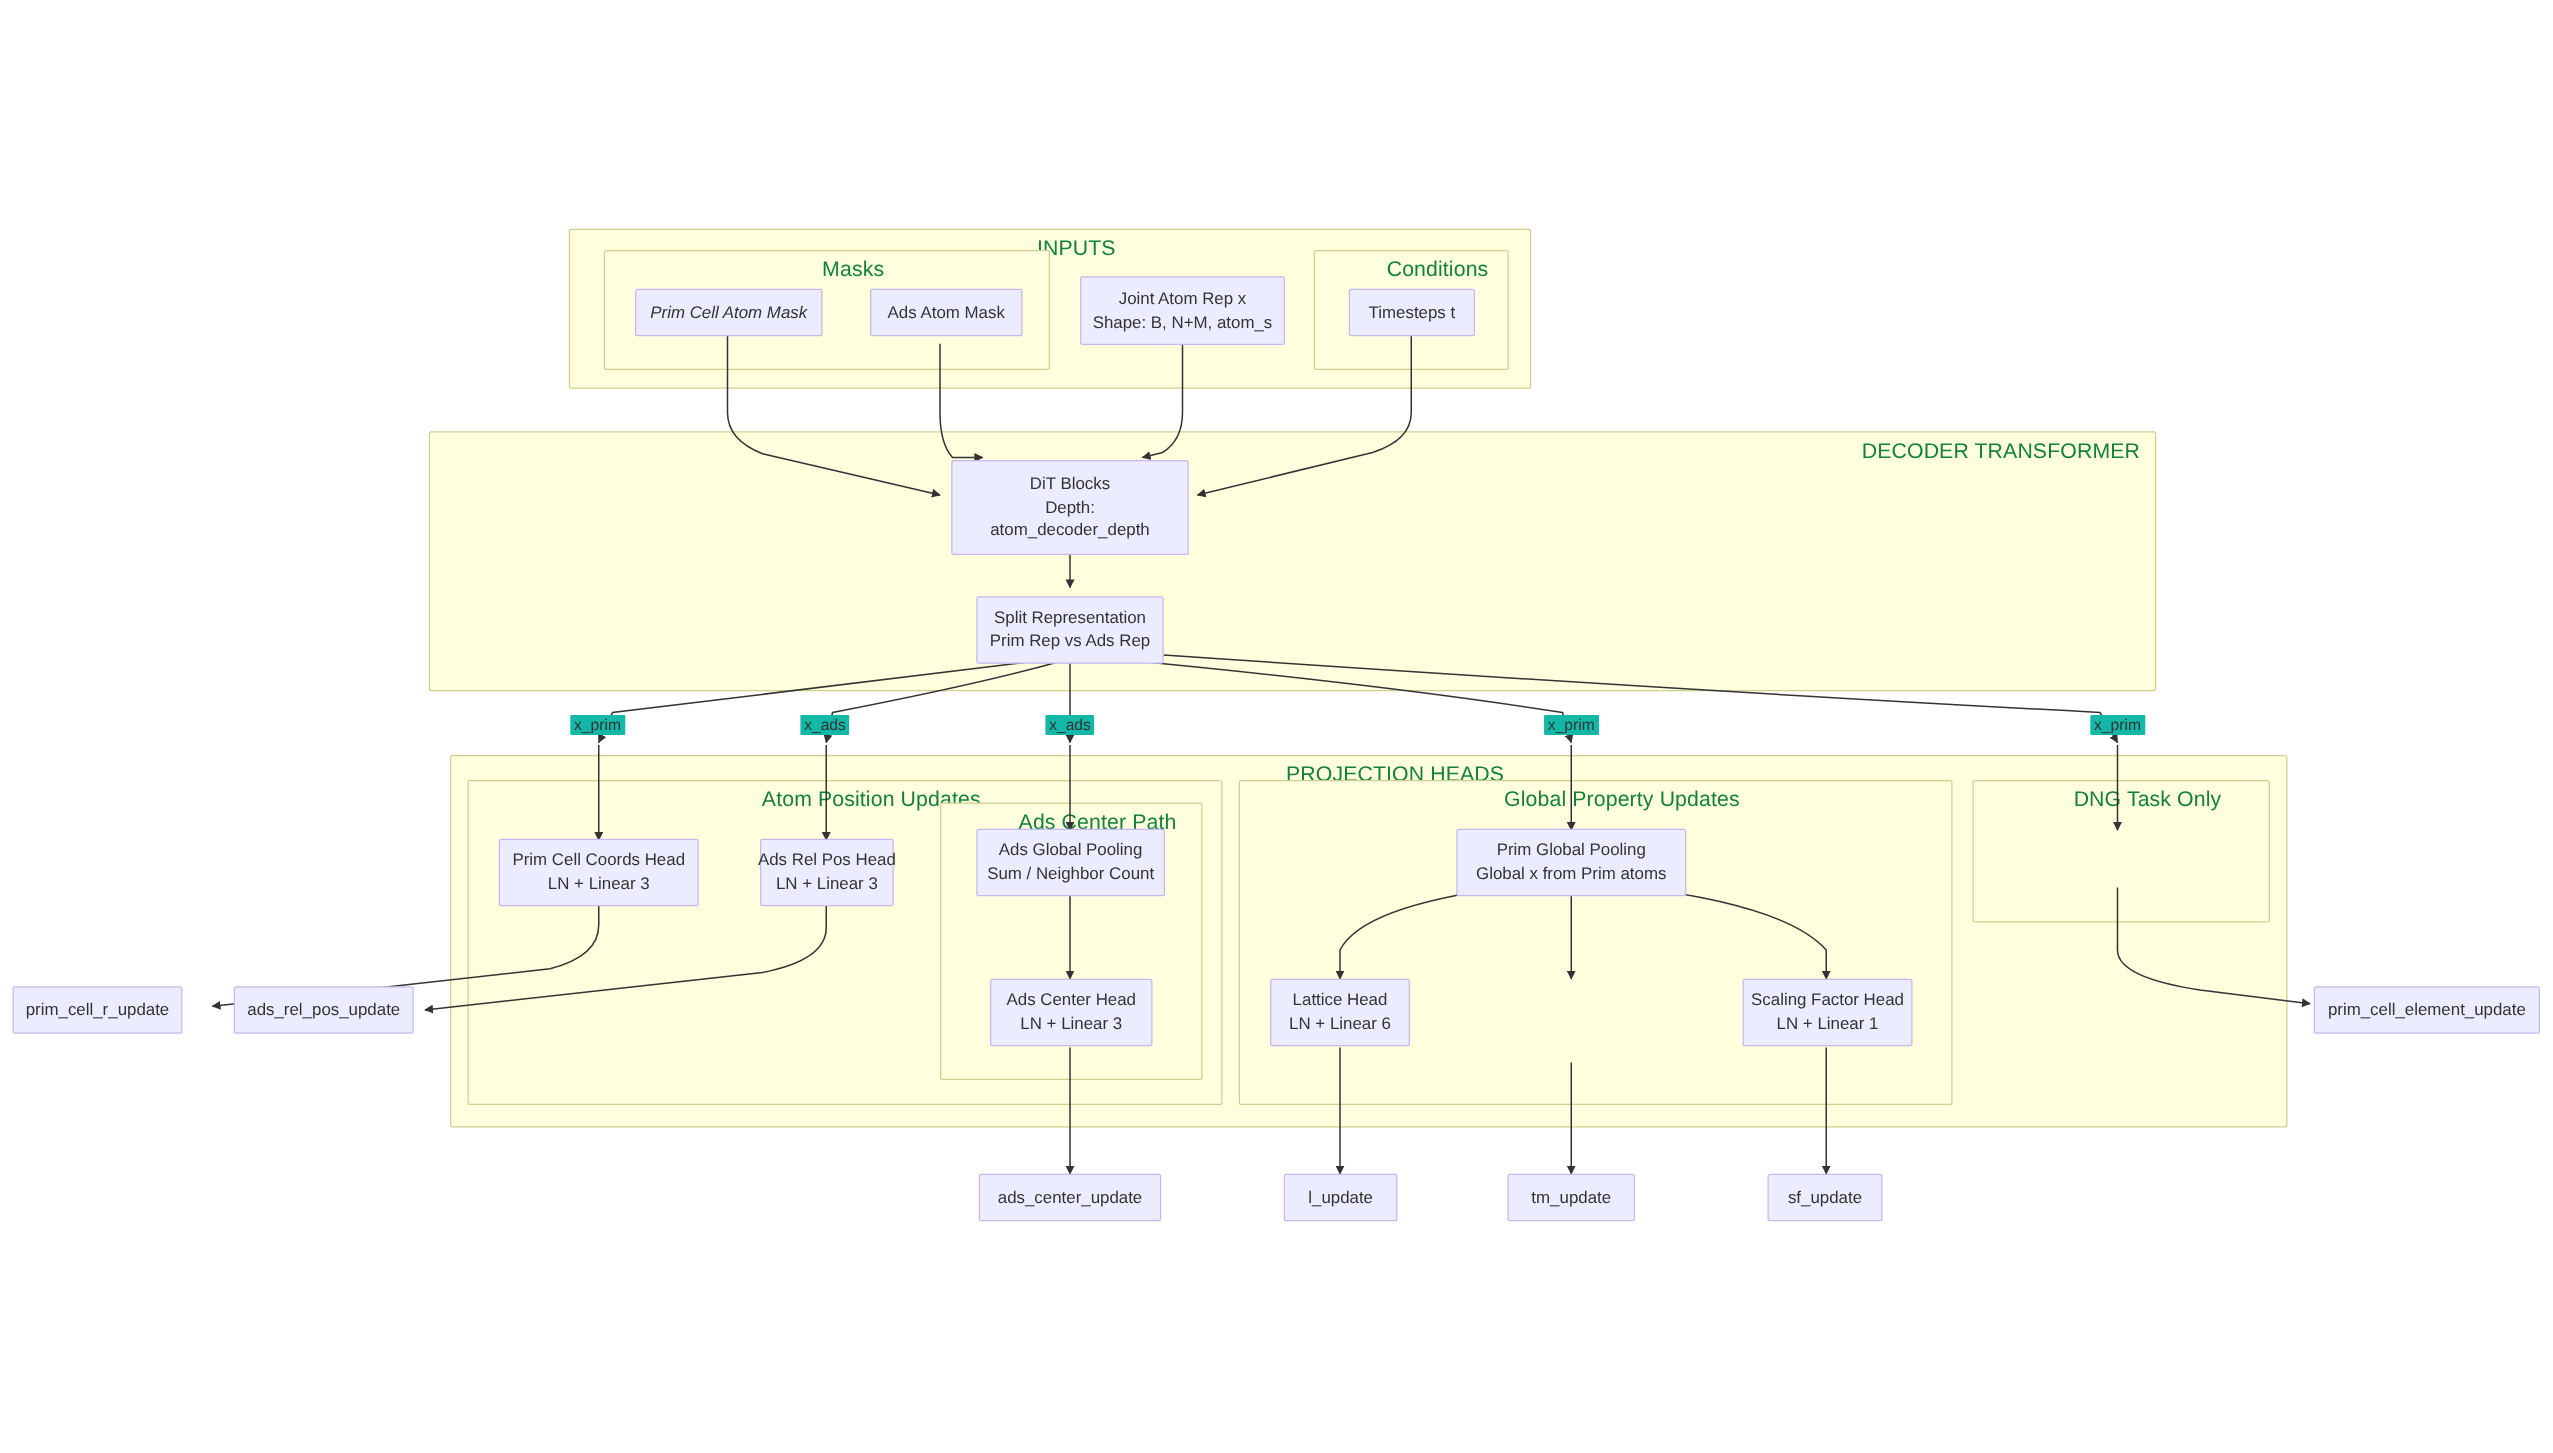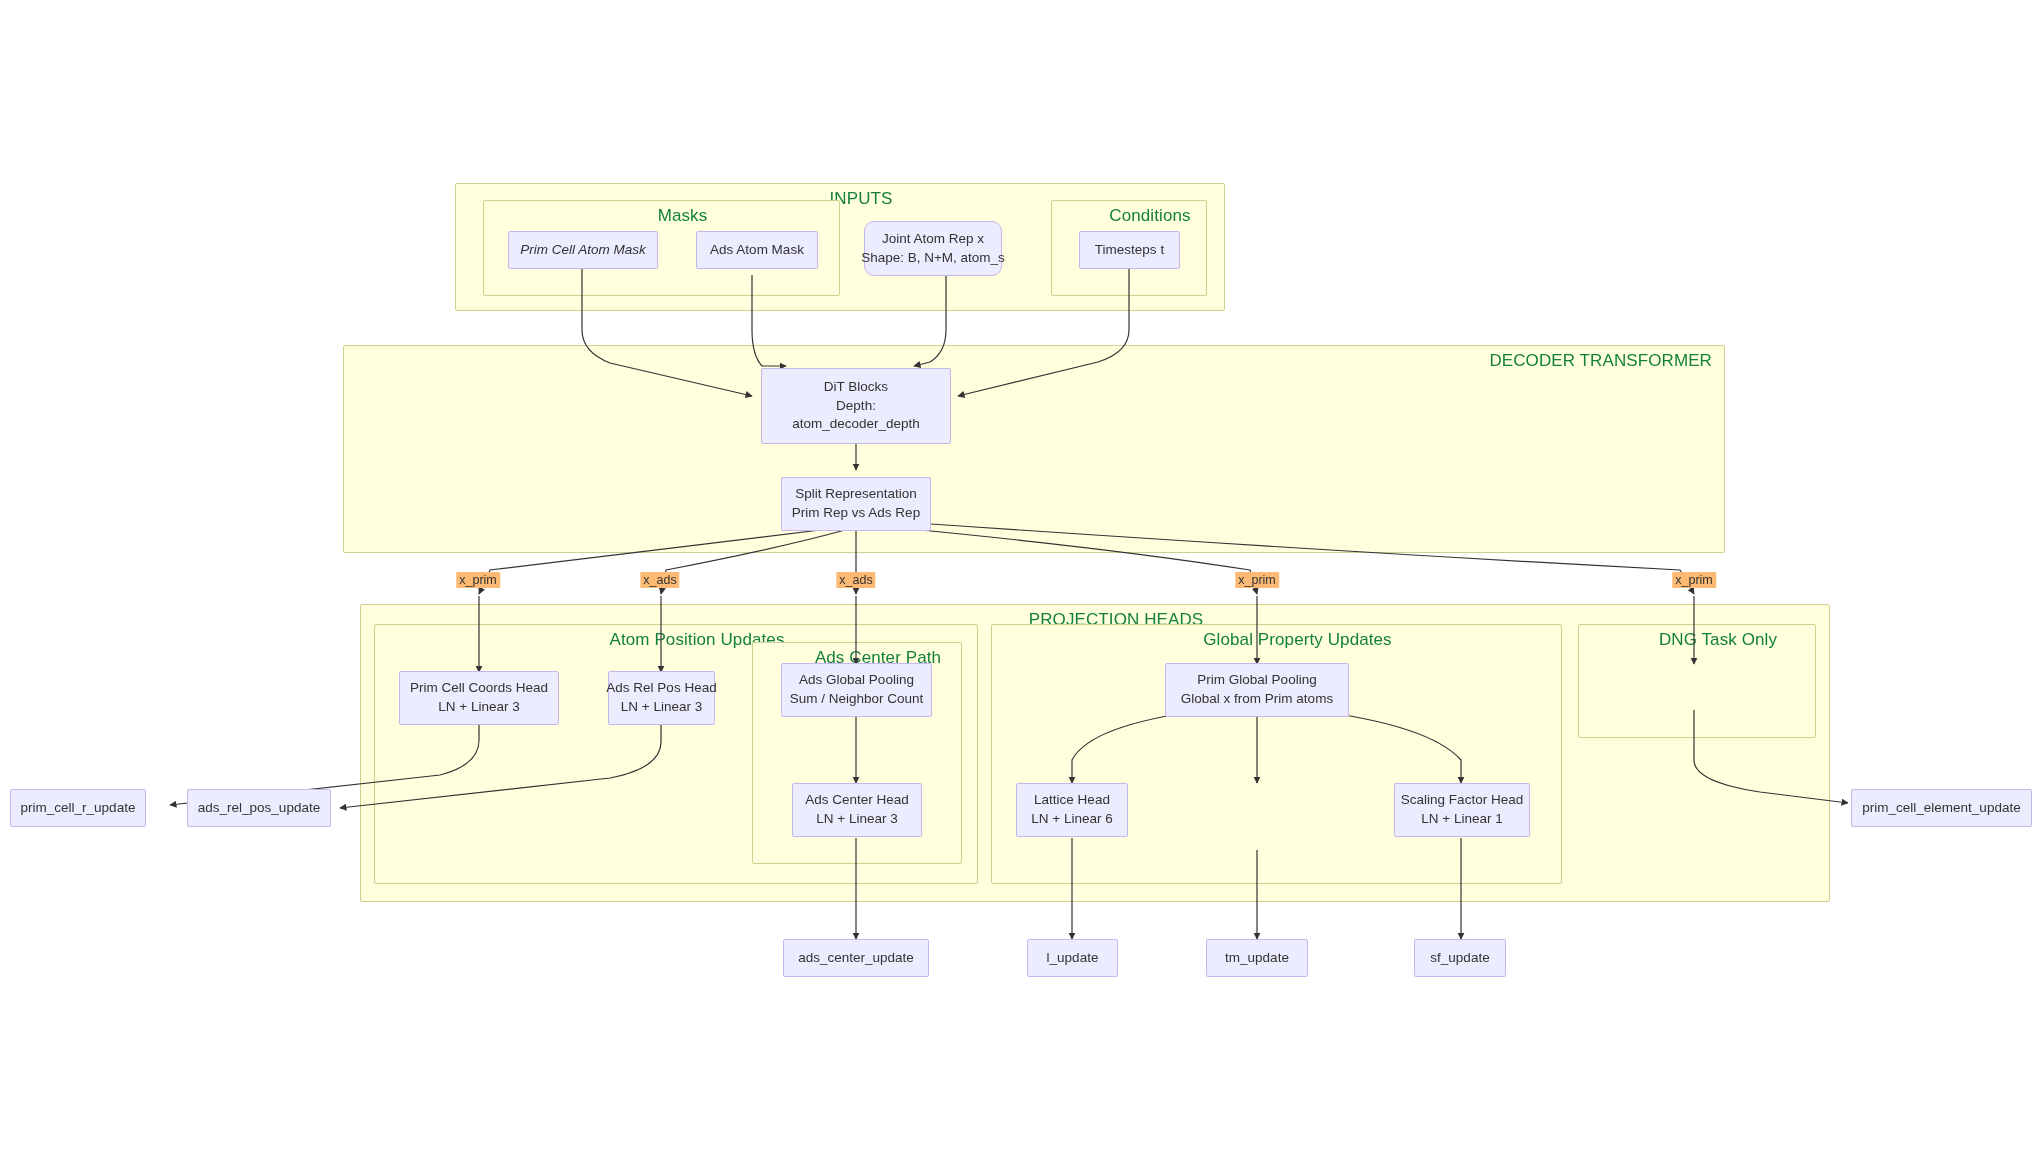--- a/index.html
+++ b/index.html
@@ -10,21 +10,21 @@
 
   .cluster{position:absolute;background:#ffffde;border:1px solid #cfcf8f;border-radius:2px;box-sizing:border-box;}
   .cluster > .cl-title{position:absolute;top:5px;left:0;width:100%;text-align:center;
       font-size:17px;color:#15803d;letter-spacing:.1px;margin-left:21px;}
 
   .node{position:absolute;background:#ececff;border:1px solid #c8b6ef;border-radius:2px;
         box-sizing:border-box;display:flex;flex-direction:column;align-items:center;
         justify-content:center;text-align:center;font-size:13.5px;color:#333333;line-height:1.38;}
   .node .ln{display:block;white-space:nowrap;}
 
-  .edge-label{position:absolute;background:#fdba74;color:#333333;font-size:12.5px;
+  .edge-label{position:absolute;background:#14b8a6;color:#333333;font-size:12.5px;
       padding:1px 3px;transform:translate(-50%,-50%);white-space:nowrap;border-radius:1px;}
 </style>
 </head>
 <body>
 
 <div id="canvas">
 
   <div class="cluster" style="left:455px;top:183px;width:770px;height:128px;">
     <div class="cl-title">INPUTS</div>
   </div>
@@ -109,21 +109,21 @@
   </svg>
 
   <div class="node" style="left:508px;top:231px;width:150px;height:38px;font-style:italic;">
     <span class="ln">Prim Cell Atom Mask</span>
   </div>
 
   <div class="node" style="left:696px;top:231px;width:122px;height:38px;">
     <span class="ln">Ads Atom Mask</span>
   </div>
 
-  <div class="node" style="left:864px;top:221px;width:138px;height:55px;border-radius:10px;">
+  <div class="node" style="left:864px;top:221px;width:164px;height:55px;">
     <span class="ln">Joint Atom Rep x</span>
     <span class="ln">Shape: B, N+M, atom_s</span>
   </div>
 
   <div class="node" style="left:1079px;top:231px;width:101px;height:38px;">
     <span class="ln">Timesteps t</span>
   </div>
 
   <div class="node" style="left:761px;top:368px;width:190px;height:76px;">
     <span class="ln">DiT Blocks</span>

